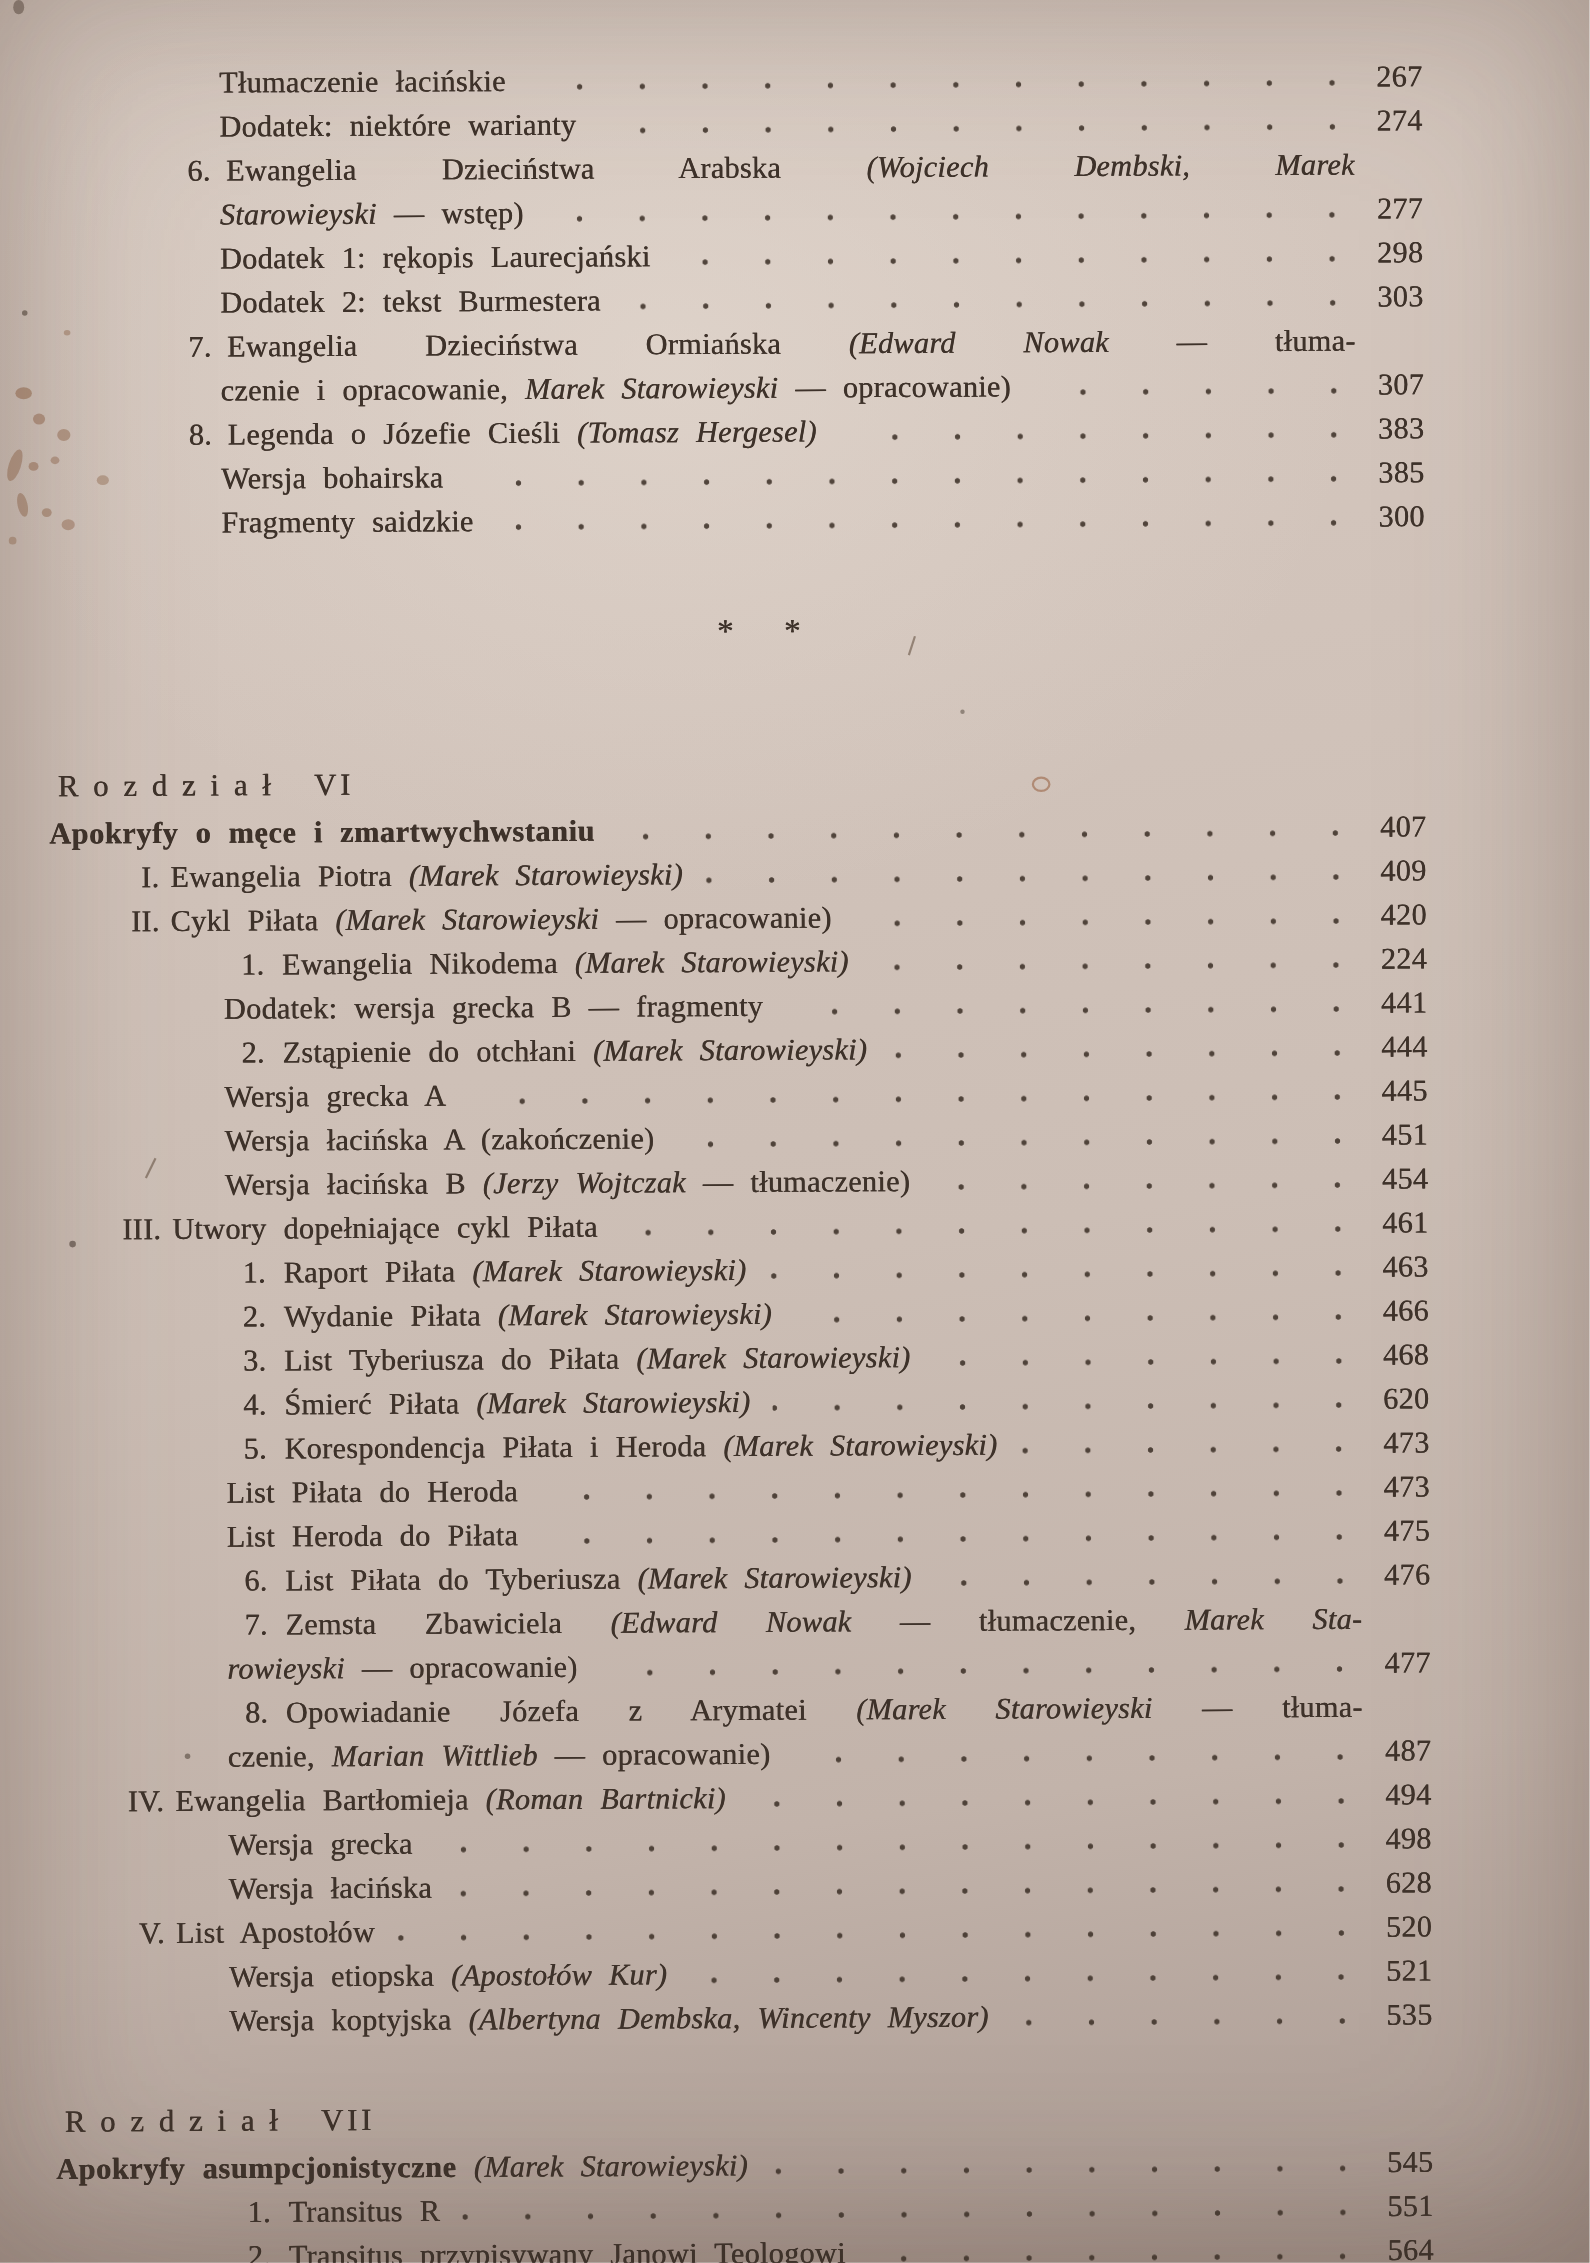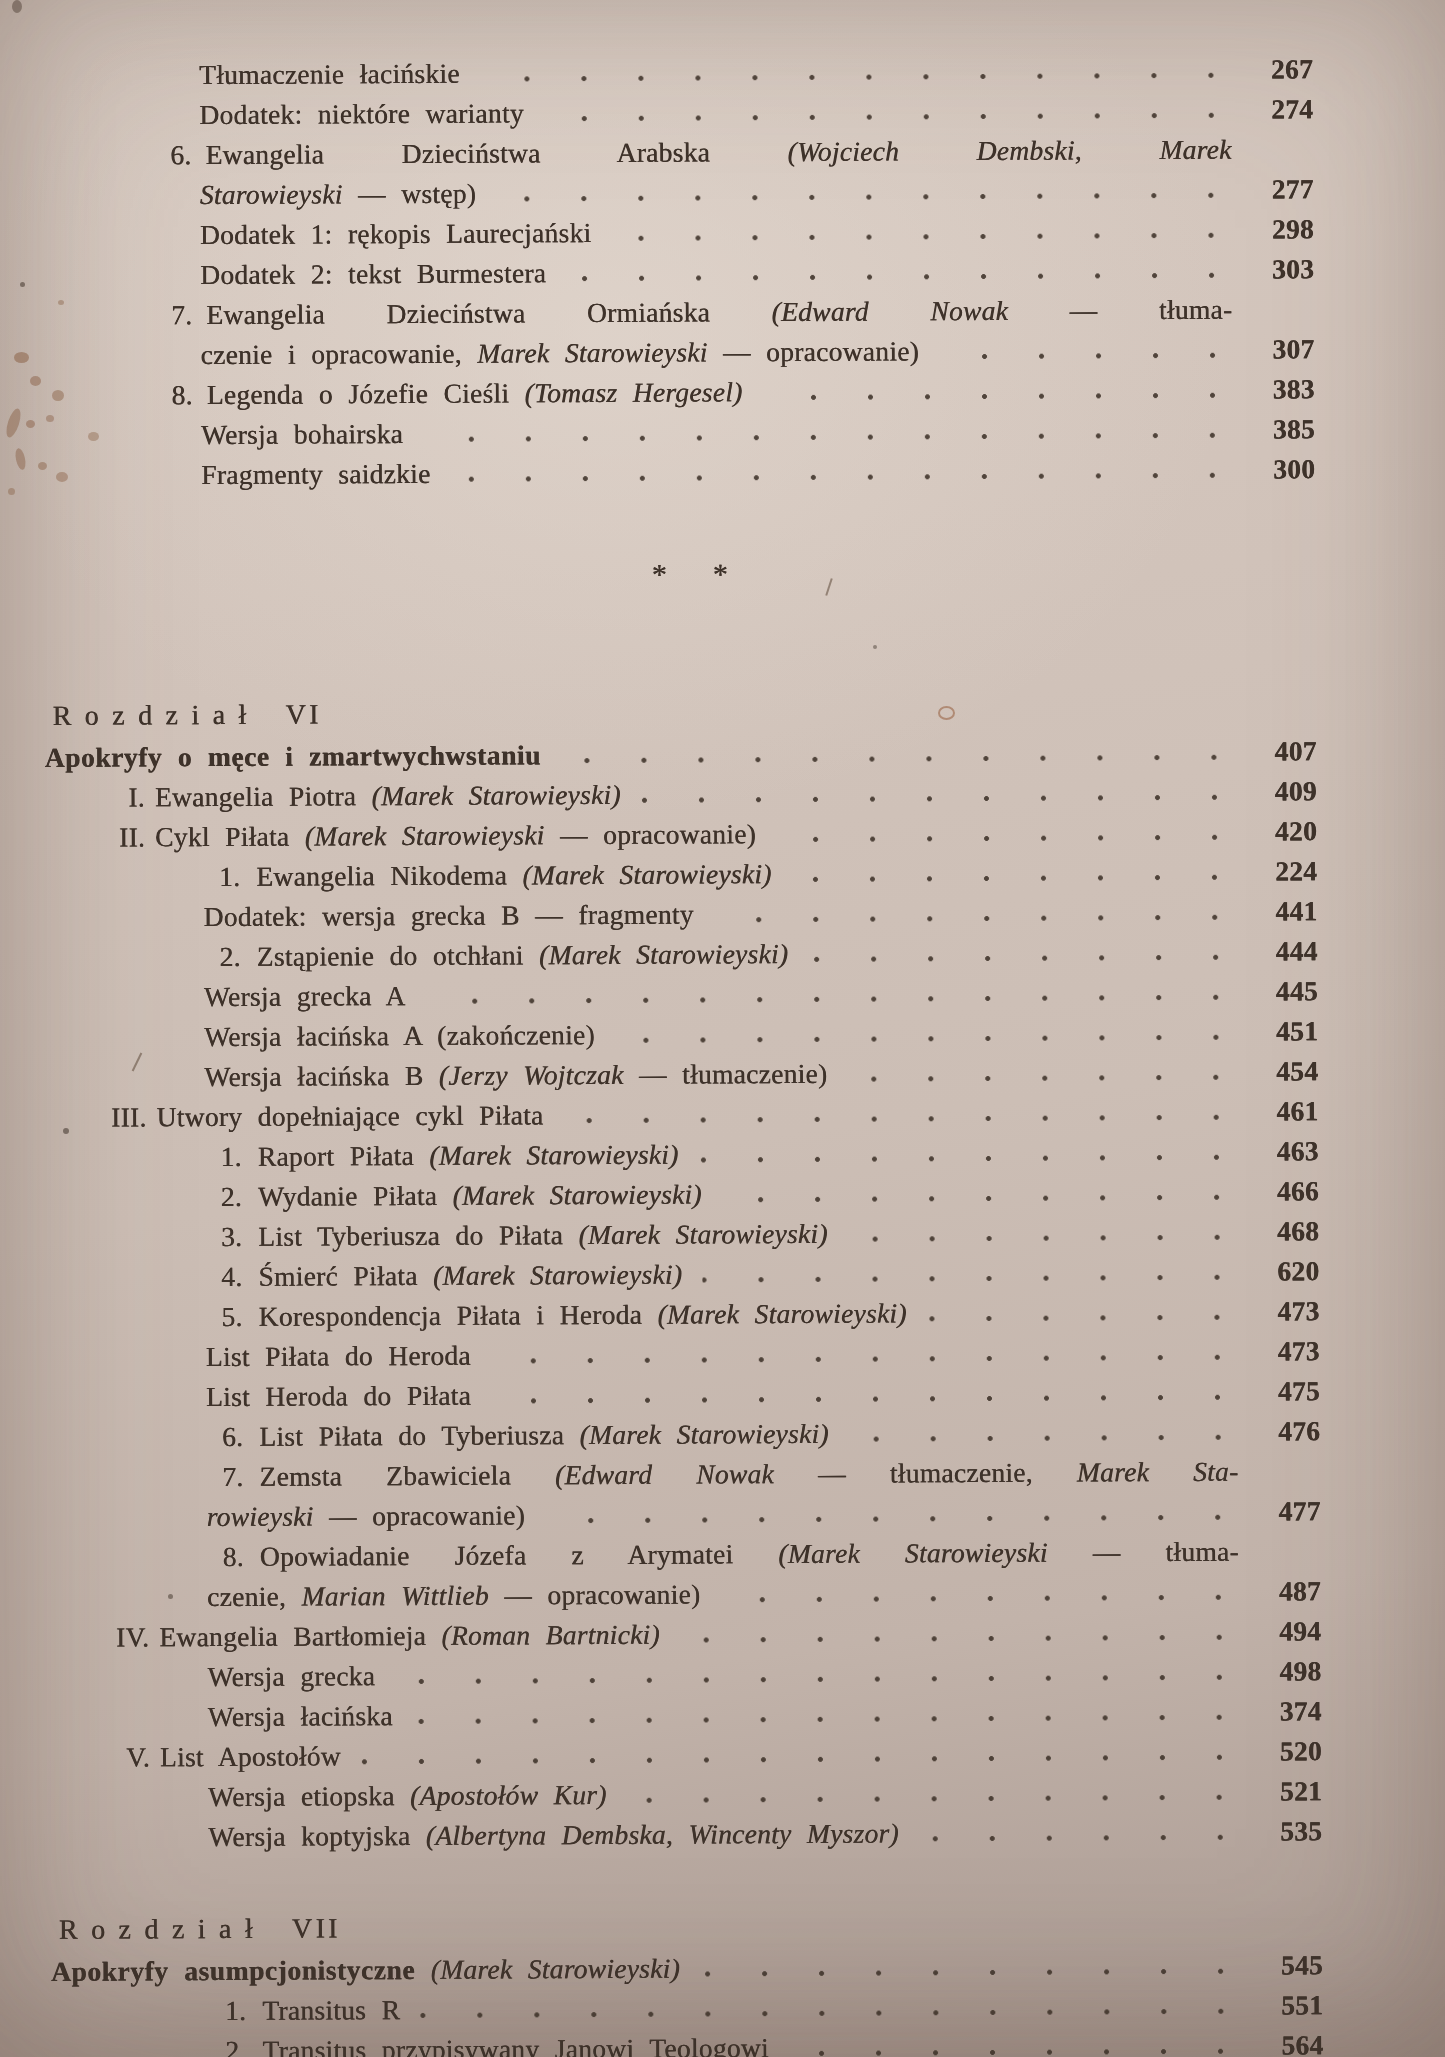--- a/index.html
+++ b/index.html
@@ -31,21 +31,21 @@
   .level-arabic .num{flex:0 0 195px;margin-right:16px;}
   .level-arabicTop .num{flex:0 0 150px;margin-right:14px;}
   .level-sub{padding-left:158px;}
   .text{flex:0 1 auto;min-width:0;white-space:nowrap;overflow:visible;}
   .row.justify .text{flex:1 1 auto;white-space:normal;text-align:justify;text-align-last:justify;}
   .it{font-style:italic;}
   .bd{font-weight:700;letter-spacing:.02em;}
   .leader{flex:1 1 20px;align-self:stretch;margin:0 8px 0 20px;
     background-image:radial-gradient(circle,rgba(62,50,41,.88) 2.1px,rgba(62,50,41,0) 2.8px);
     background-size:57px 9px;background-repeat:repeat-x;background-position:right 4px bottom 10px;}
-  .page-num{flex:0 0 82px;text-align:center;font-weight:700;font-size:27.5px;
+  .page-num{flex:0 0 82px;text-align:left;font-weight:400;font-size:27.5px;
     text-shadow:.3px 0 0 currentColor;}
   .page-num.ghost{margin-left:20px;}
   .chapter{line-height:44px;font-size:28px;padding-left:8px;text-shadow:.5px 0 0 currentColor;}
   .chapter .word{letter-spacing:.48em;}
   .chapter .numeral{margin-left:26px;letter-spacing:.12em;text-align:center;}
   .chapter.gap-lg{margin-top:96px;}
   .chapter.gap-sm{margin-top:50px;}
   .separator{margin-top:62px;line-height:40px;text-align:center;font-size:30px;}
   .separator span{display:inline-block;margin:0 23px;text-shadow:.5px 0 0 currentColor;}
   .spot{position:absolute;border-radius:50%;pointer-events:none;}
@@ -246,21 +246,21 @@
         <span class="page-num">494</span>
       </div>
       <div class="row level-sub">
         <span class="text"><span class="">Wersja grecka</span></span>
         <span class="leader"></span>
         <span class="page-num">498</span>
       </div>
       <div class="row level-sub">
         <span class="text"><span class="">Wersja łacińska</span></span>
         <span class="leader"></span>
-        <span class="page-num">374</span>
+        <span class="page-num">628</span>
       </div>
       <div class="row level-roman">
         <span class="num">V.</span>
         <span class="text"><span class="">List Apostołów</span></span>
         <span class="leader"></span>
         <span class="page-num">520</span>
       </div>
       <div class="row level-sub">
         <span class="text"><span class="">Wersja etiopska </span><span class="it ">(Apostołów Kur)</span></span>
         <span class="leader"></span>

